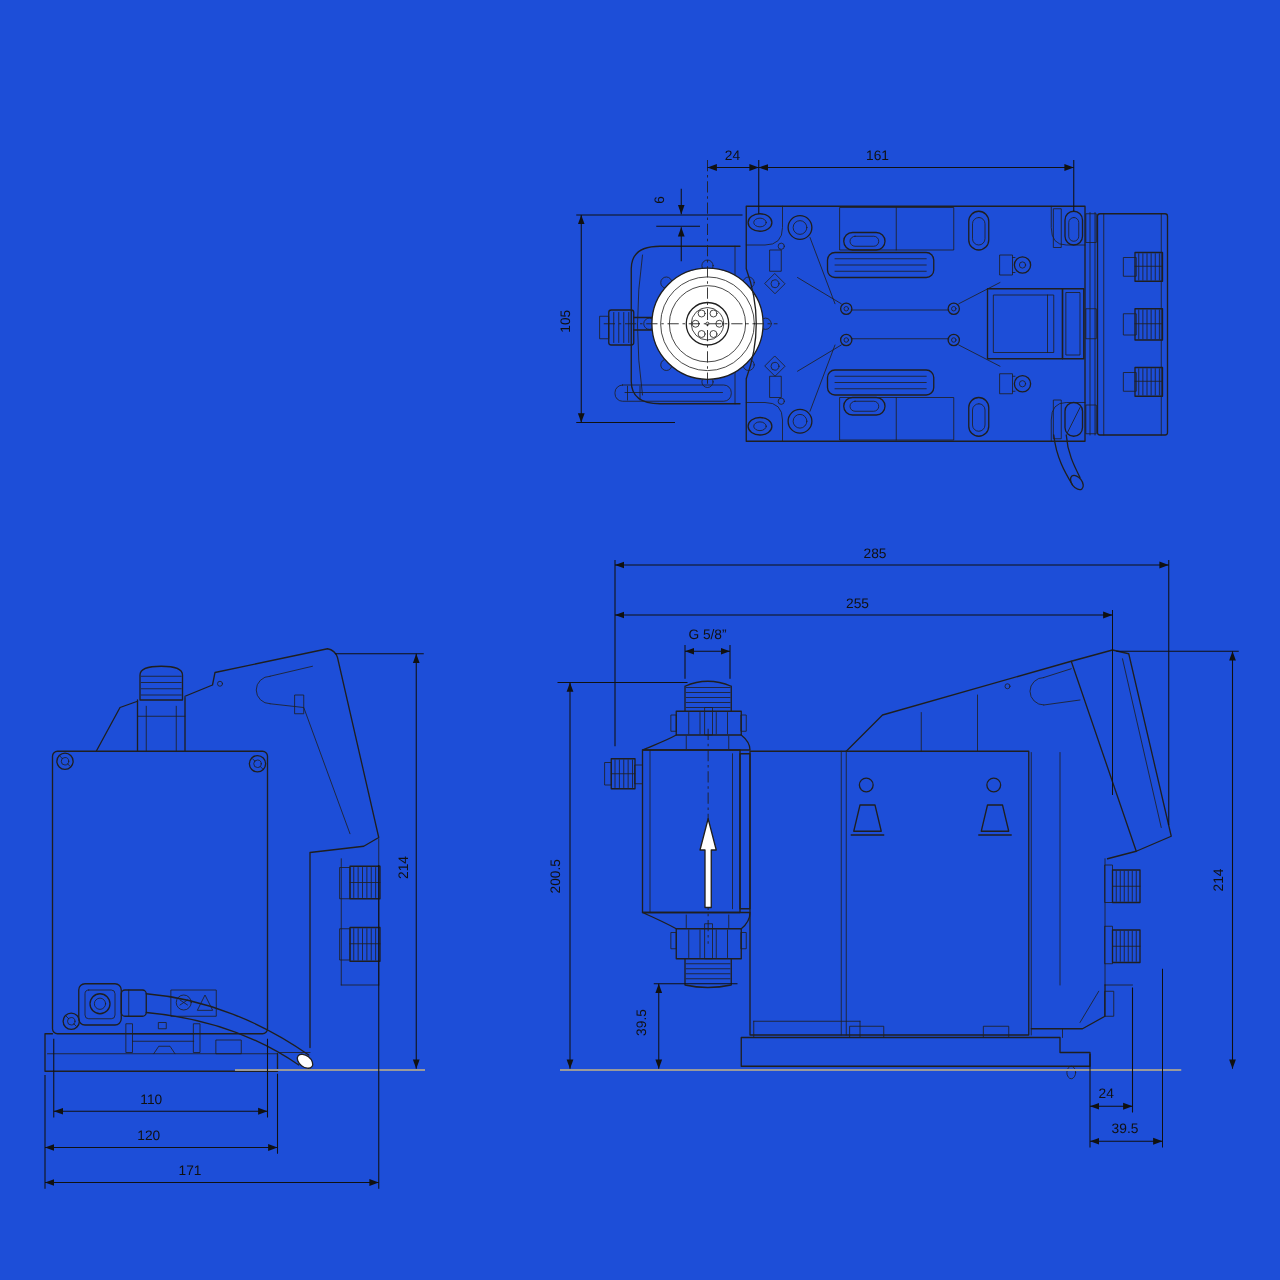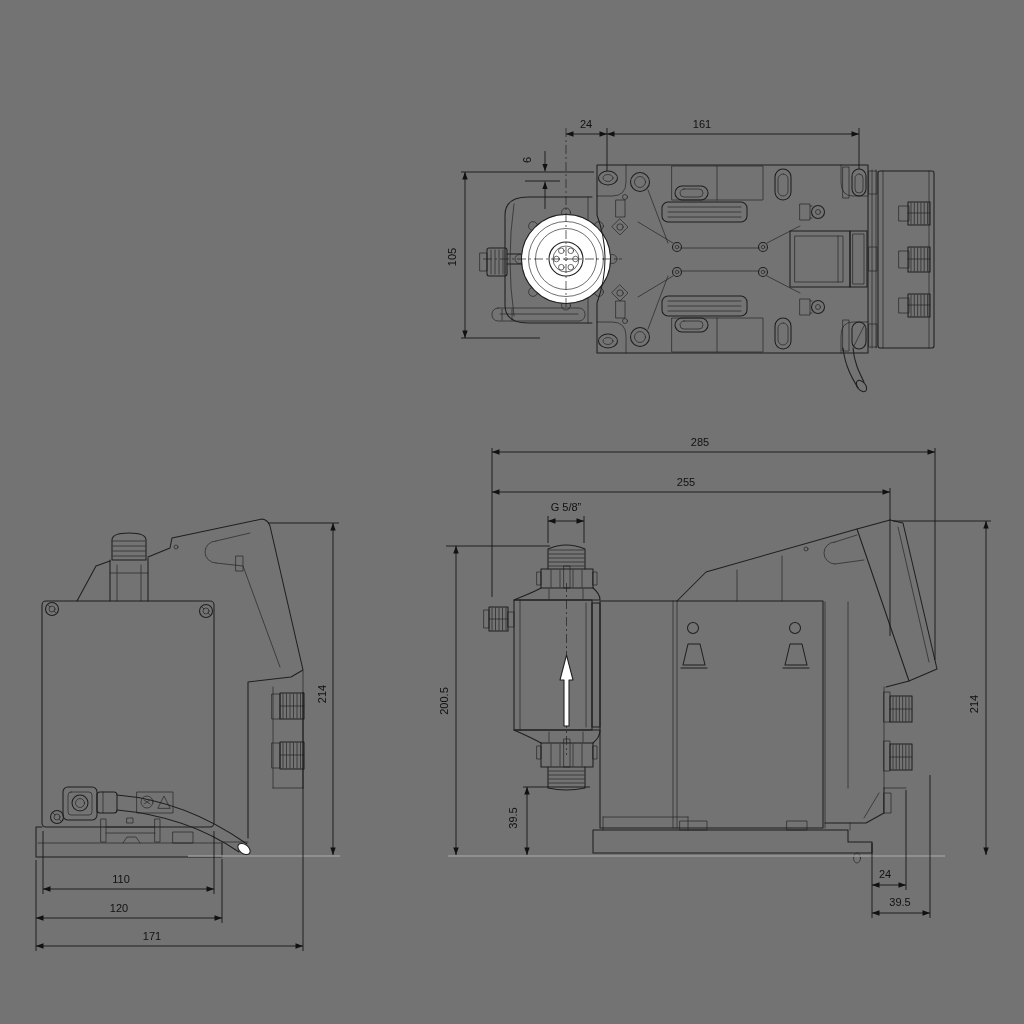--- a/index.html
+++ b/index.html
@@ -1,16 +1,16 @@
 <!DOCTYPE html>
 <html><head>
 <meta charset="utf-8">
 <style>
   html,body{margin:0;padding:0;background:#fff;}
-  #stage{position:relative;width:1024px;height:1024px;background:#737373;overflow:hidden;}
+  #stage{position:relative;width:1024px;height:1024px;background:#1d4ed8;overflow:hidden;}
   svg{display:block;}
   .o{stroke:#1f1f1f;fill:none;stroke-width:1.05;stroke-linejoin:round;stroke-linecap:round;}
   .t{stroke:#1f1f1f;fill:none;stroke-width:.65;stroke-linejoin:round;stroke-linecap:round;}
   .d{stroke:#111;fill:none;stroke-width:.85;}
   .cl{stroke:#1f1f1f;fill:none;stroke-width:.7;stroke-dasharray:9 3 2 3;}
   .gl{stroke:#9a9a9a;fill:none;stroke-width:1.7;}
   .w{fill:#fff;}
   text.dt{font-family:"Liberation Sans",sans-serif;font-size:11px;fill:#111;}
 </style>
 </head>

